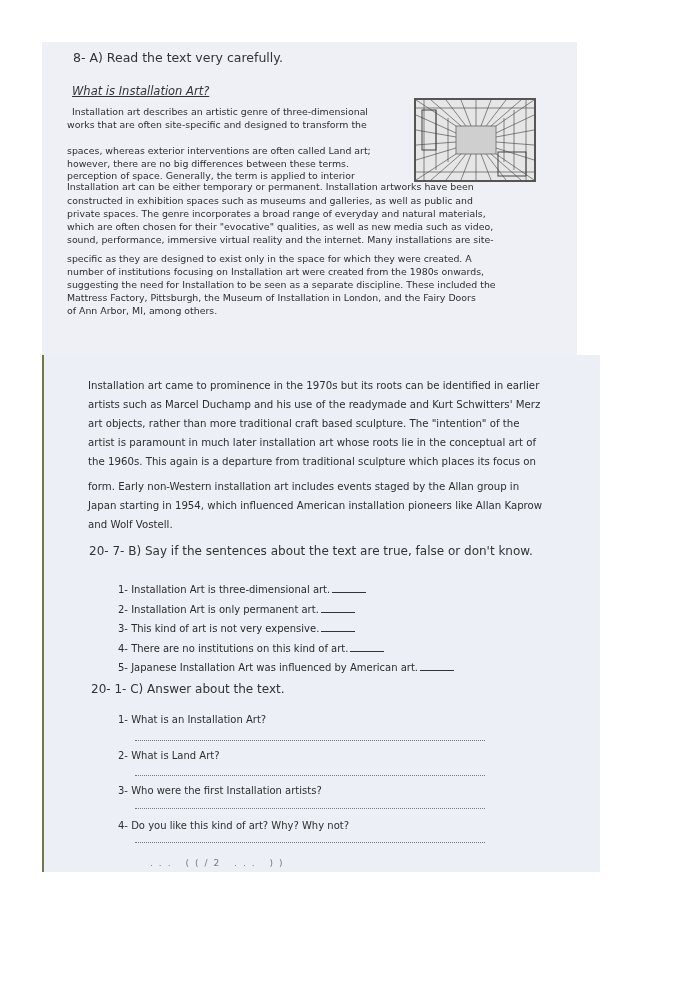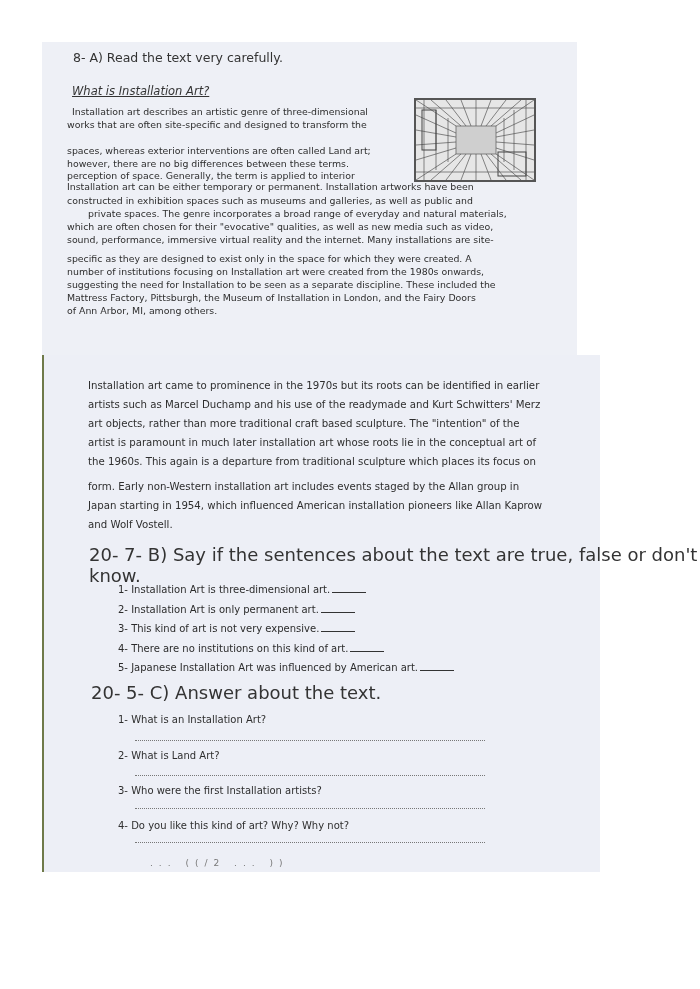--- a/index.html
+++ b/index.html
@@ -15,21 +15,21 @@
 
   .heading { position: absolute; font-size: 12.5px; color: #333; }
   .title-u { position: absolute; font-size: 11.5px; font-style: italic; text-decoration: underline; color: #333; }
   .para { position: absolute; font-size: 9.4px; line-height: 13px; color: #2e2e2e; margin: 0; }
   .para2 { position: absolute; font-size: 10.2px; line-height: 19.5px; color: #2e2e2e; margin: 0; }
 
   .figure {
     position: absolute; left: 414px; top: 98px; width: 118px; height: 80px;
     border: 2px solid #555; background: #dcdcdc; overflow: hidden;
   }
-  .section-head { position: absolute; font-size: 18px; color: #333; }
+  .section-head { position: absolute; font-size: 12px; color: #333; }
   .tf-list { position: absolute; left: 118px; top: 580px; font-size: 10px; line-height: 19.5px; margin: 0; padding: 0; list-style: none; }
   .tf-list li span.blank { display: inline-block; width: 34px; border-bottom: 1px solid #333; margin-left: 2px; }
   .q { position: absolute; left: 118px; font-size: 10px; color: #2e2e2e; }
   .dots { position: absolute; left: 135px; width: 350px; border-bottom: 1.5px dotted #777; height: 0; }
   .faint { position: absolute; left: 150px; top: 858px; font-size: 9px; color: #777; letter-spacing: 6px; }
 </style>
 </head>
 <body>
 
 <div class="sheet" id="sheet1"></div>
@@ -39,21 +39,21 @@
 <div class="title-u" style="left:72px; top:76px;margin-top:8px;">What is Installation Art?</div>
 
 <div>
   <p class="para" style="left:72px; top:105px;">Installation art describes an artistic genre of three-dimensional</p>
   <p class="para" style="left:67px; top:118px;">works that are often site-specific and designed to transform the</p>
   <p class="para" style="left:67px; top:131px;margin-top:38px;">perception of space. Generally, the term is applied to interior</p>
   <p class="para" style="left:67px; top:144px;">spaces, whereas exterior interventions are often called Land art;</p>
   <p class="para" style="left:67px; top:157px;">however, there are no big differences between these terms.</p>
   <p class="para" style="left:67px; top:180px;">Installation art can be either temporary or permanent. Installation artworks have been</p>
   <p class="para" style="left:67px; top:194px;">constructed in exhibition spaces such as museums and galleries, as well as public and</p>
-  <p class="para" style="left:67px; top:207px;margin-left:21px;">private spaces. The genre incorporates a broad range of everyday and natural materials,</p>
+  <p class="para" style="left:67px; top:207px;">private spaces. The genre incorporates a broad range of everyday and natural materials,</p>
   <p class="para" style="left:67px; top:220px;">which are often chosen for their "evocative" qualities, as well as new media such as video,</p>
   <p class="para" style="left:67px; top:233px;">sound, performance, immersive virtual reality and the internet. Many installations are site-</p>
   <p class="para" style="left:67px; top:252px;">specific as they are designed to exist only in the space for which they were created. A</p>
   <p class="para" style="left:67px; top:265px;">number of institutions focusing on Installation art were created from the 1980s onwards,</p>
   <p class="para" style="left:67px; top:278px;">suggesting the need for Installation to be seen as a separate discipline. These included the</p>
   <p class="para" style="left:67px; top:291px;">Mattress Factory, Pittsburgh, the Museum of Installation in London, and the Fairy Doors</p>
   <p class="para" style="left:67px; top:304px;">of Ann Arbor, MI, among others.</p>
 </div>
 
 <div class="figure">
@@ -117,21 +117,21 @@
 <div class="section-head" style="left:89px; top:544px;">20- 7- B) Say if the sentences about the text are true, false or don't know.</div>
 
 <ul class="tf-list">
   <li><span>1- Installation Art is three-dimensional art.</span><span class="blank"></span></li>
   <li><span>2- Installation Art is only permanent art.</span><span class="blank"></span></li>
   <li><span>3- This kind of art is not very expensive.</span><span class="blank"></span></li>
   <li><span>4- There are no institutions on this kind of art.</span><span class="blank"></span></li>
   <li><span>5- Japanese Installation Art was influenced by American art.</span><span class="blank"></span></li>
 </ul>
 
-<div class="section-head" style="left:91px; top:682px;">20- 5- C) Answer about the text.</div>
+<div class="section-head" style="left:91px; top:682px;">20- 1- C) Answer about the text.</div>
 
 <div class="q" style="top:714px;">1- What is an Installation Art?</div>
 <div class="dots" style="top:740px;"></div>
 <div class="q" style="top:750px;">2- What is Land Art?</div>
 <div class="dots" style="top:775px;"></div>
 <div class="q" style="top:785px;">3- Who were the first Installation artists?</div>
 <div class="dots" style="top:808px;"></div>
 <div class="q" style="top:820px;">4- Do you like this kind of art? Why? Why not?</div>
 <div class="dots" style="top:842px;"></div>
 

